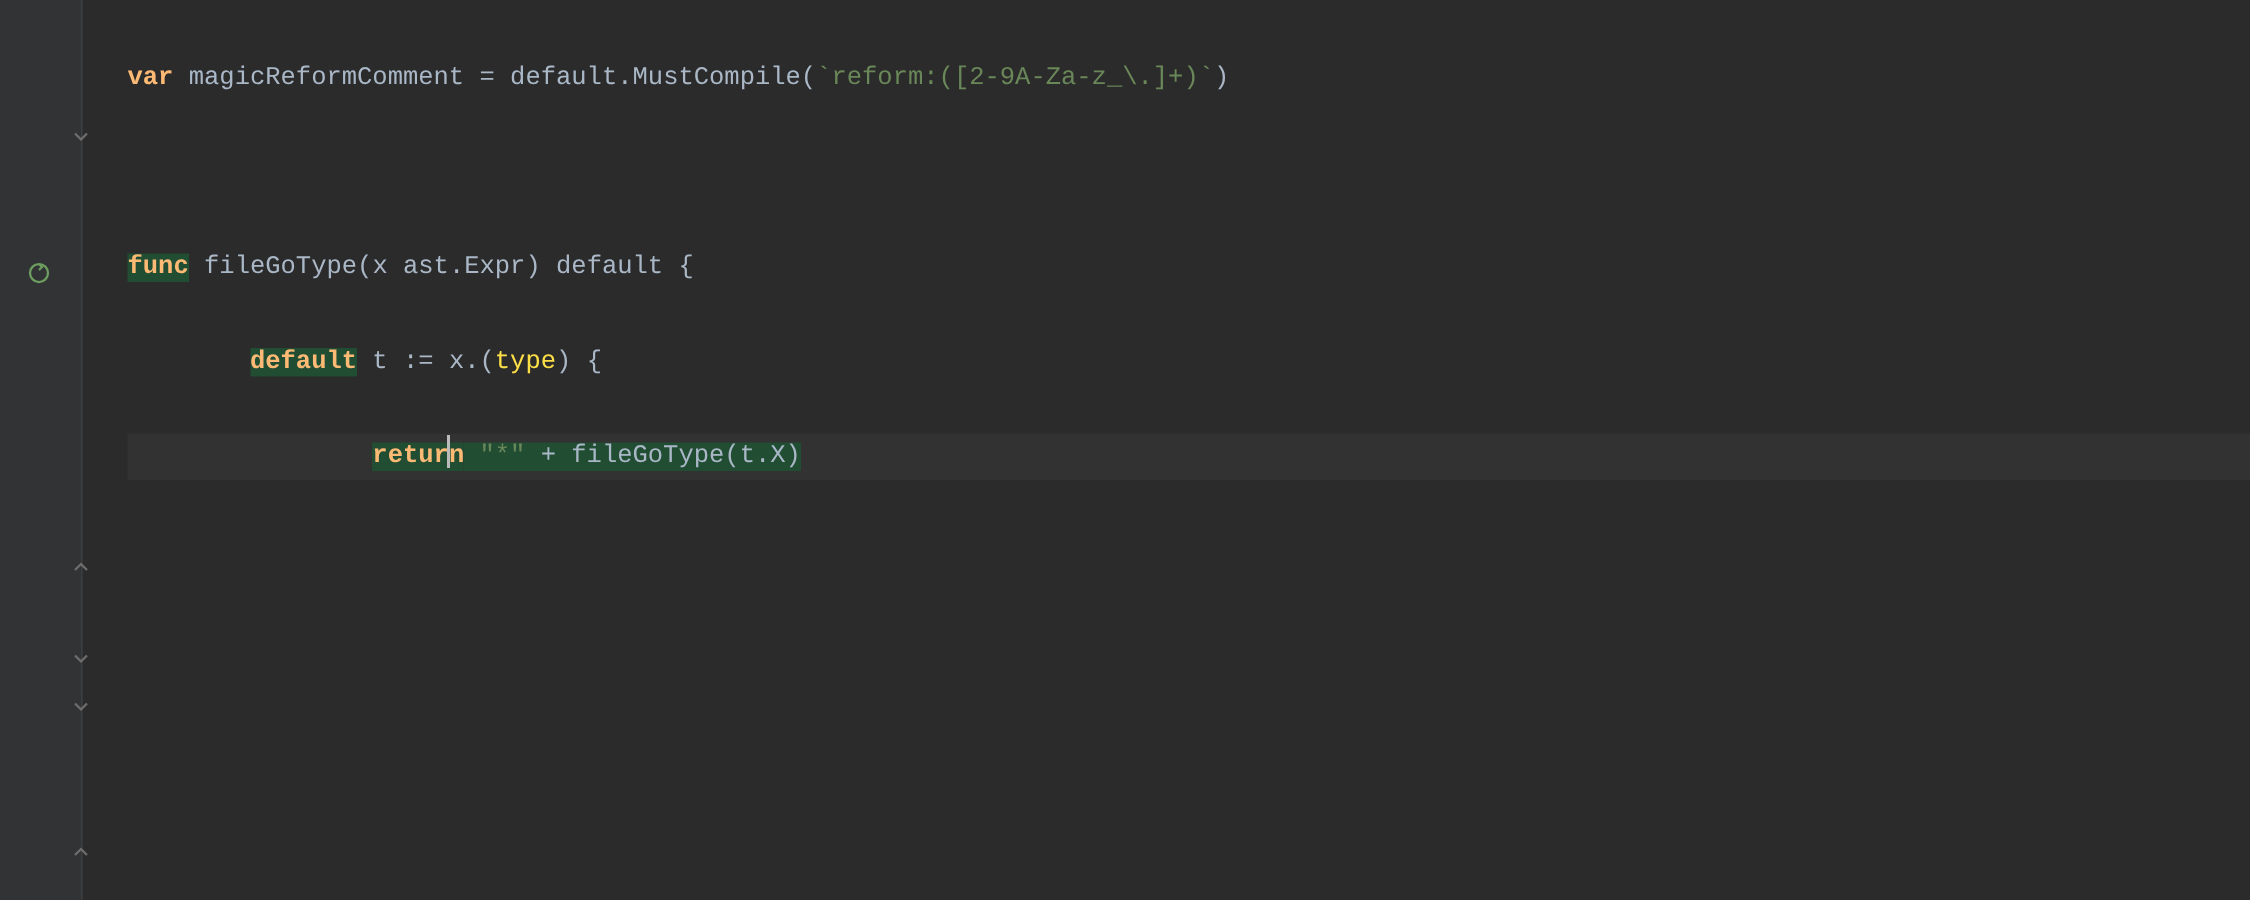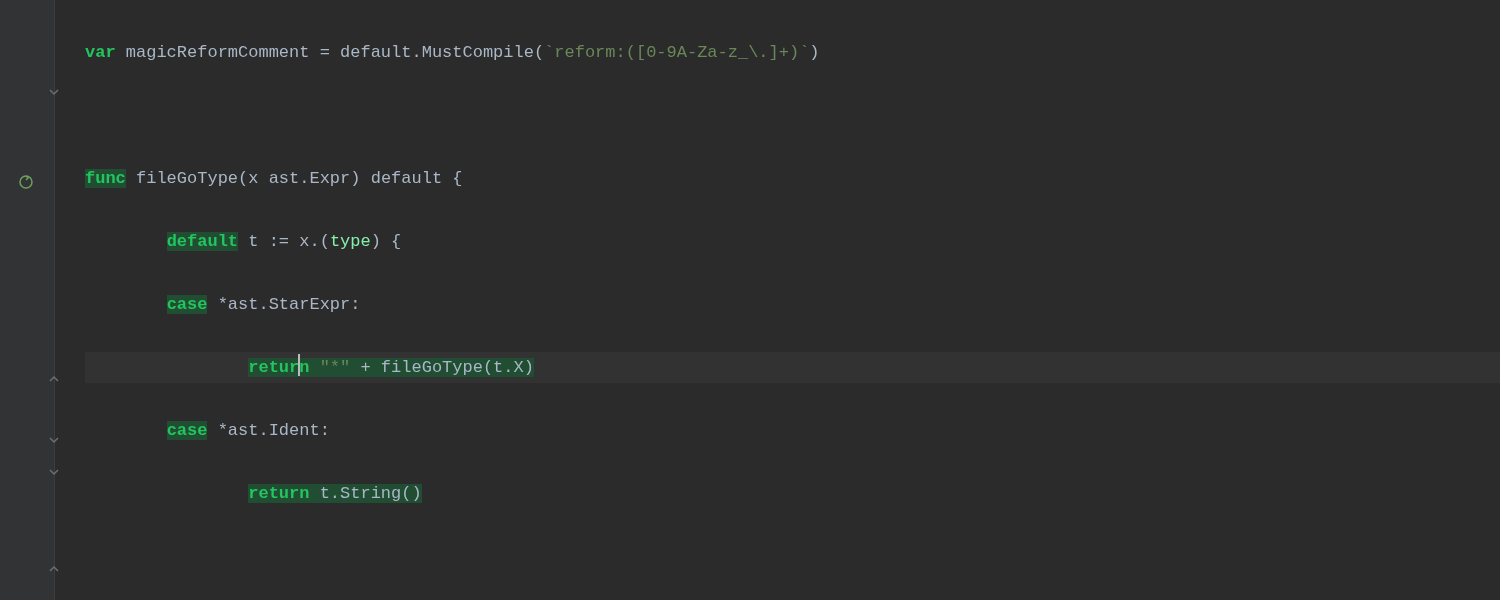--- a/index.html
+++ b/index.html
@@ -42,22 +42,22 @@
   .code-area {
     position: absolute;
     left: 55px;
     top: 5px;
     width: calc(1500px - 55px);
     padding-left: 30px;
     white-space: pre;
   }
   .line { height: 31.5px; white-space: pre; }
   .line.current { background: #323232; }
-  .kw { color: #86efac; }
-  .kw-bold { color: #22c55e; font-weight: bold; }
+  .kw { color: #fde047; }
+  .kw-bold { color: #fdba74; font-weight: bold; }
   .str { color: #6a8759; }
   .highlight-green { background: #214d33; text-align: right; }
   .caret {
     display: inline-block;
     width: 2px;
     height: 22px;
     background: #bbbbbb;
     vertical-align: middle;
     margin-left: -1px;
     margin-right: -1px;
@@ -96,28 +96,25 @@
       </svg>
   </div>
   <div class="fold-indicator" style="top:554px">
     <svg width="12" height="12" viewBox="0 0 12 12">
         <path d="M2 9 L6 5 L10 9" fill="none" stroke="#6e6e6e" stroke-width="1.5"></path>
       </svg>
   </div>
 </div>
 
 <div class="code-area">
-<div class="line"><span class="kw-bold">var</span> <span>magicReformComment</span><span> = </span><span>default</span><span>.</span><span>MustCompile</span><span>(</span><span class="str">`reform:([0-9A-Za-z_\.]+)`</span><span>)</span></div>
+<div class="line"><span class="kw-bold">var</span> <span>magicReformComment</span><span> = </span><span>default</span><span>.</span><span>MustCompile</span><span>(</span><span class="str">`reform:([2-9A-Za-z_\.]+)`</span><span>)</span></div>
 <div class="line"></div>
 <div class="line"><span class="kw-bold highlight-green">func</span> <span>fileGoType</span><span>(</span><span>x ast</span><span>.Expr</span><span>)</span><span> default </span><span>{</span></div>
 <div class="line">        <span class="kw-bold highlight-green">default</span><span> t := x.(</span><span class="kw">type</span><span>) {</span></div>
-<div class="line">        <span class="kw-bold highlight-green">case</span><span> *ast.StarExpr:</span></div>
 <div class="line current">                <span class="kw-bold highlight-green">retur<span class="caret"></span>n</span><span class="str highlight-green"> "*" </span><span class="highlight-green">+ fileGoType(t.X)</span></div>
-<div class="line">        <span class="kw-bold highlight-green">case</span><span> *ast.Ident:</span></div>
-<div class="line">                <span class="kw-bold highlight-green">return</span><span class="highlight-green"> t.String()</span></div>
 
 
 
 
 
 
 
 
 
 </div>

